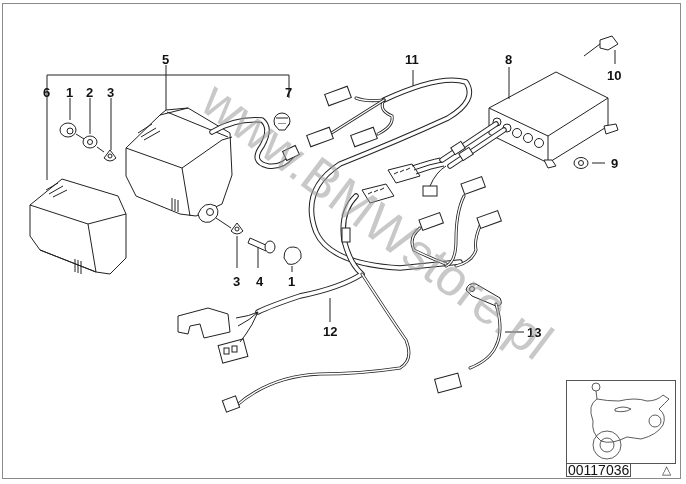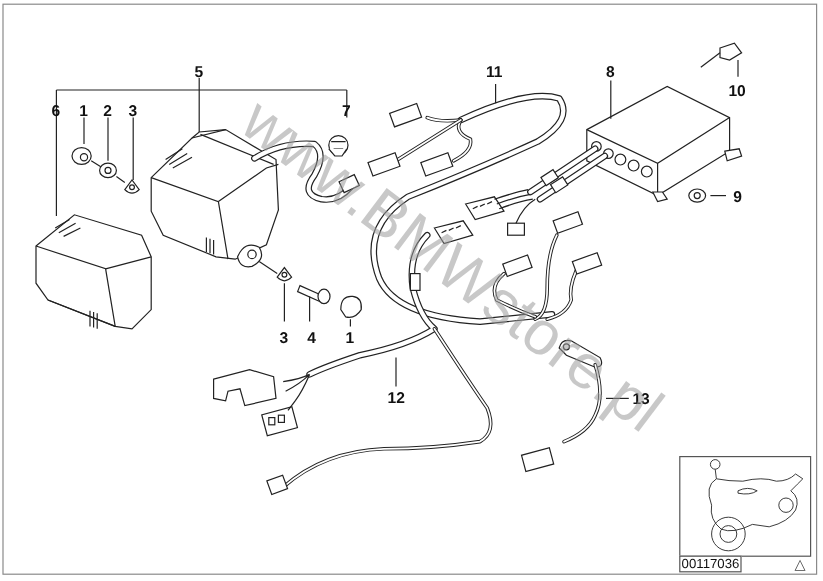--- a/index.html
+++ b/index.html
@@ -11,21 +11,21 @@
   .lbl { font-family: "Liberation Sans", sans-serif; font-weight: bold; font-size: 13px; fill: #111; }
   .ln { stroke: #222; stroke-width: 1; fill: none; }
   .part { stroke: #222; stroke-width: 1; fill: #fff; }
   .cable { stroke: #222; stroke-width: 5.5; fill: none; stroke-linecap: round; stroke-linejoin: round; }
   .cable-in { stroke: #fff; stroke-width: 3.5; fill: none; stroke-linecap: round; stroke-linejoin: round; }
   .thin { stroke: #222; stroke-width: 3; fill: none; stroke-linecap: round; }
   .thin-in { stroke: #fff; stroke-width: 1.4; fill: none; stroke-linecap: round; }
   .wm { font-family: "Liberation Sans", sans-serif; font-size: 52px; fill: #9a9a9a; fill-opacity: 0.55; }
   #thumb { position: absolute; left: 566px; top: 380px; width: 110px; height: 84px;
            border: 1px solid #555; background: #fff; box-sizing: border-box; }
-  #thumb-id { position: absolute; left: 566px; top: 463px; font-size: 11px; color: #111;
+  #thumb-id { position: absolute; left: 566px; top: 463px; font-size: 14px; color: #111;
               border: 1px solid #555; padding: 0 1px; line-height: 12px; background: #fff;
               font-family: "Liberation Sans", sans-serif; }
   #thumb-tri { position: absolute; left: 662px; top: 464px; font-size: 12px; color: #444; line-height: 12px; }
 </style>
 </head>
 <body>
 
 <div id="frame"></div>
 
 <svg id="diagram" width="686" height="484" viewBox="0 0 686 484">

